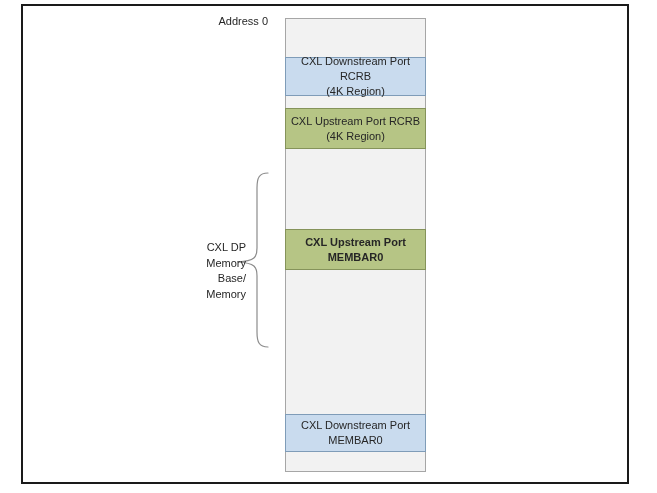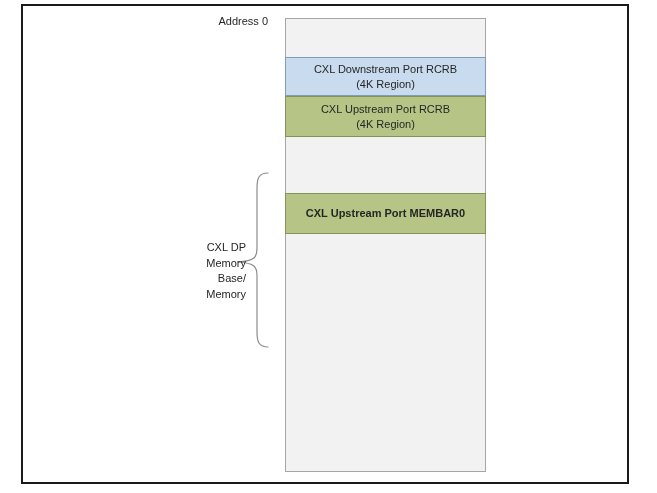--- a/index.html
+++ b/index.html
@@ -29,27 +29,28 @@
     top: 15px;
     right: 389px;
     font-size: 11px;
     color: #262626;
     white-space: nowrap;
   }
   #memory-column {
     position: absolute;
     left: 285px;
     top: 18px;
-    width: 201px;
+    width: 141px;
     height: 454px;
     background: var(--column-bg, #f2f2f2);
     border: 1px solid var(--column-border, #a6a6a6);
     box-sizing: border-box;
     display: flex;
     flex-direction: column;
+    justify-content: space-between;
   }
   .region {
     box-sizing: border-box;
     display: flex;
     flex-direction: column;
     align-items: center;
     justify-content: center;
     text-align: center;
     font-size: 11px;
     line-height: 15px;
@@ -57,21 +58,21 @@
     flex: 0 0 auto;
   }
   .region.blue {
     background: var(--blue, #c9dbee);
     border: 1px solid var(--blue-border, #7f9cb8);
     margin: 0 -1px;
   }
   .region.green {
     background: var(--green, #b6c585);
     border: 1px solid var(--green-border, #85935a);
-    margin: 0 -1px;
+    margin: 12px -1px;
   }
   .region.empty { background: transparent; }
   #brace-svg {
     position: absolute;
     left: 232px;
     top: 168px;
     width: 42px;
     height: 186px;
   }
   #brace-label {
@@ -111,20 +112,24 @@
       </div>
       <div class="region green" style="height: 41px;">
         <div class="region-line">CXL Upstream Port RCRB</div>
         <div class="region-line">(4K Region)</div>
       </div>
       <div class="region empty" style="height: 56px;"></div>
       <div class="region green" style="height: 41px; font-weight: bold;">
         <div class="region-line">CXL Upstream Port MEMBAR0</div>
       </div>
       <div class="region empty" style="height: 132px;"></div>
+      <div class="region blue" style="height: 38px;">
+        <div class="region-line">CXL Downstream Port</div>
+        <div class="region-line">MEMBAR0</div>
+      </div>
       <div class="region empty" style="height: 69px;"></div>
     </div>
 
   <svg id="brace-svg" viewBox="0 0 42 186" xmlns="http://www.w3.org/2000/svg">
     <path id="brace-path" d="M36,5 C27,5 25,10 25,20 L25,80 C25,89 23,93 6,94 C23,95 25,99 25,108 L25,164 C25,174 27,179 36,179" fill="none" stroke="#8c8c8c" stroke-width="1.2" stroke-linecap="round"></path>
   </svg>
 
   <div id="brace-label">
     <div>CXL DP</div>
     <div>Memory</div>

